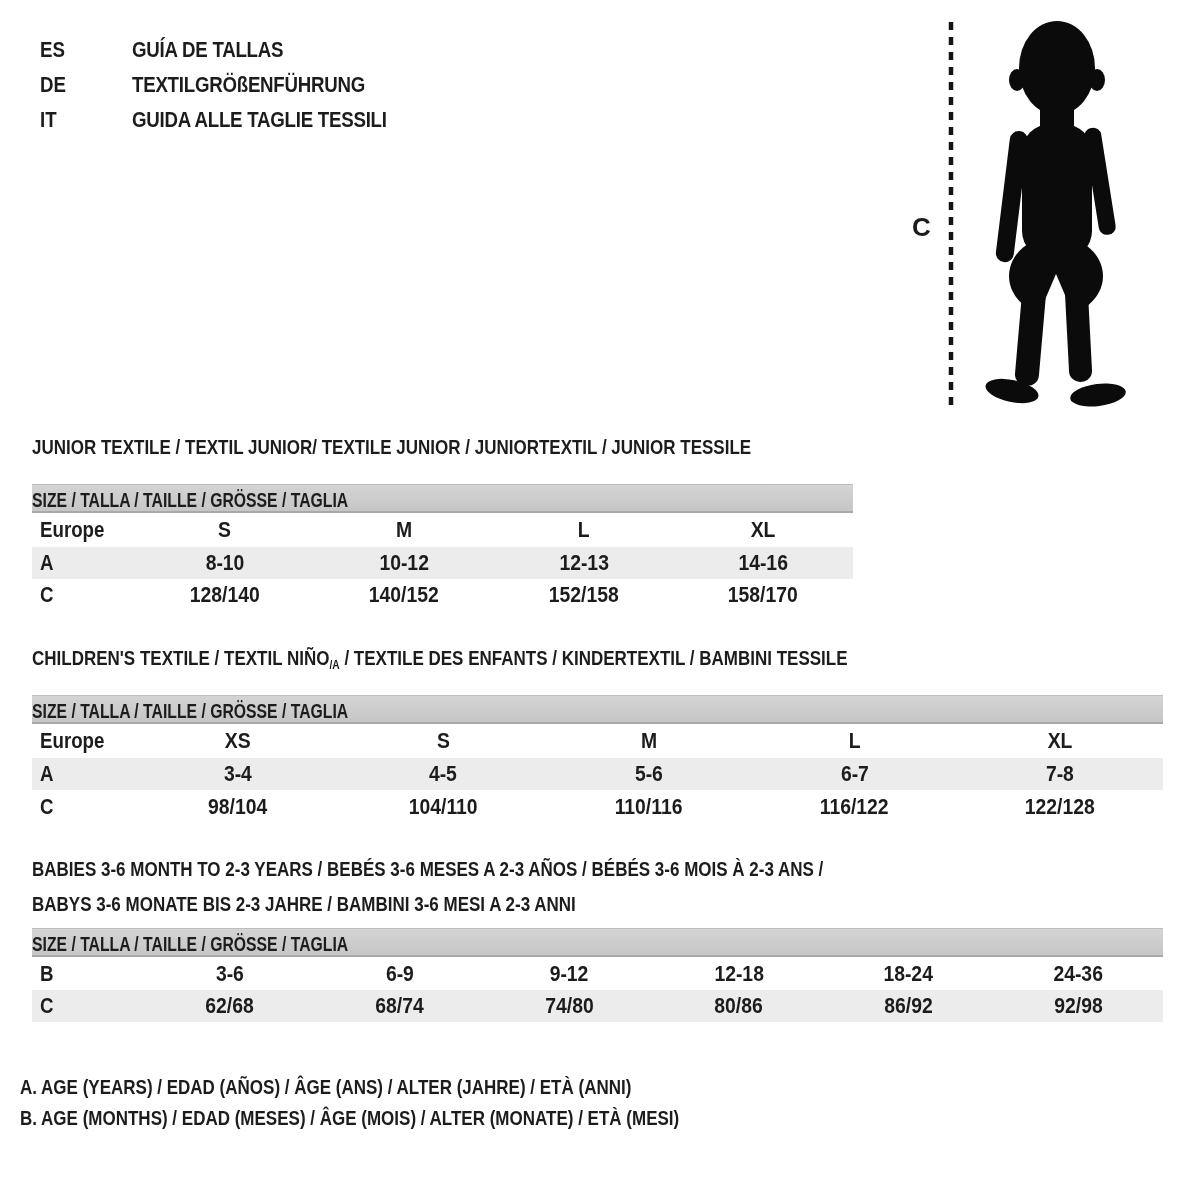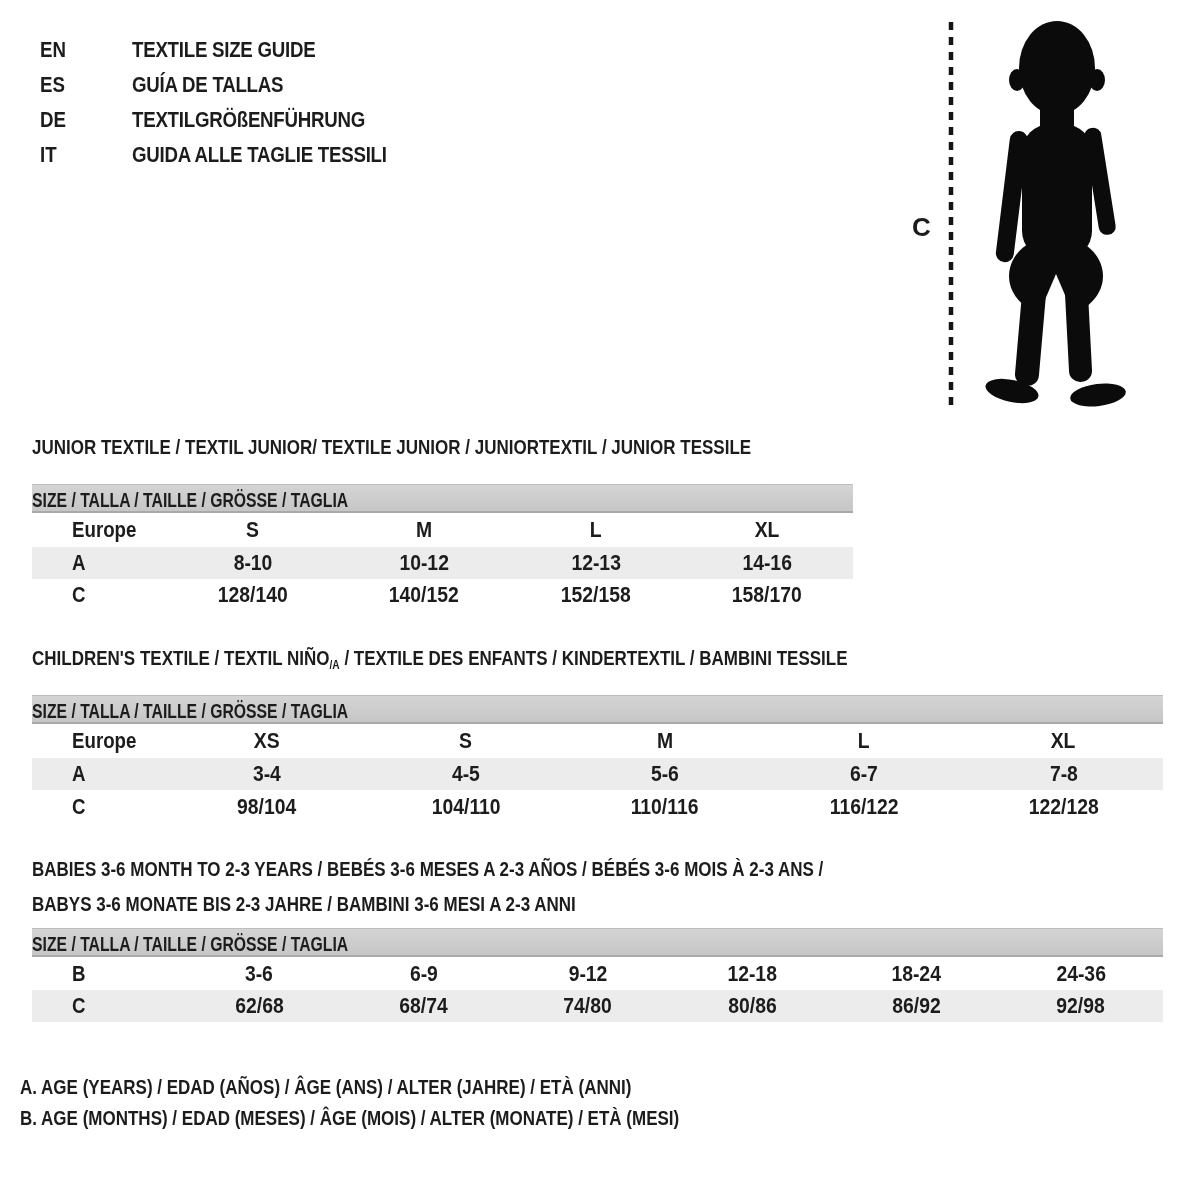--- a/index.html
+++ b/index.html
@@ -33,39 +33,35 @@
   .t3 { top:928px; width:1131px; }
   .t-bar {
     height:29px; line-height:29px; box-sizing:border-box;
     background:linear-gradient(#d4d4d4,#c6c6c6);
     border-top:1px solid #bdbdbd; border-bottom:2px solid #a9a9a9;
     font-size:21px;
   }
   .t-bar .bar-text { transform:scaleX(.75); transform-origin:0 50%; display:inline-block; white-space:nowrap; }
   .t-row { display:flex; align-items:center; height:33px; font-size:22px; }
   .t-row.shade { background:#ececec; }
-  .t-row .lab { box-sizing:border-box; padding-left:8px;margin-left:32px; }
+  .t-row .lab { box-sizing:border-box; padding-left:8px; }
   .t1 .lab, .t2 .lab { width:103px; }
   .t3 .lab { width:113px; }
   .t-row .cell { flex:1; text-align:center; }
 
   
   .footnotes { position:absolute; left:20px; top:1072px; font-size:20px; }
   .footnotes .fn { height:31px; line-height:31px; }
 </style>
 </head>
 <body>
 
 <div class="page">
 
   <div class="langs">
-    <div class="lang-row">
-      <span class="lang-code"><span class="cond">EN</span></span>
-      <span class="lang-title cond">TEXTILE SIZE GUIDE</span>
-    </div>
     <div class="lang-row">
       <span class="lang-code"><span class="cond">ES</span></span>
       <span class="lang-title cond">GUÍA DE TALLAS</span>
     </div>
     <div class="lang-row">
       <span class="lang-code"><span class="cond">DE</span></span>
       <span class="lang-title cond">TEXTILGRÖßENFÜHRUNG</span>
     </div>
     <div class="lang-row">
       <span class="lang-code"><span class="cond">IT</span></span>

